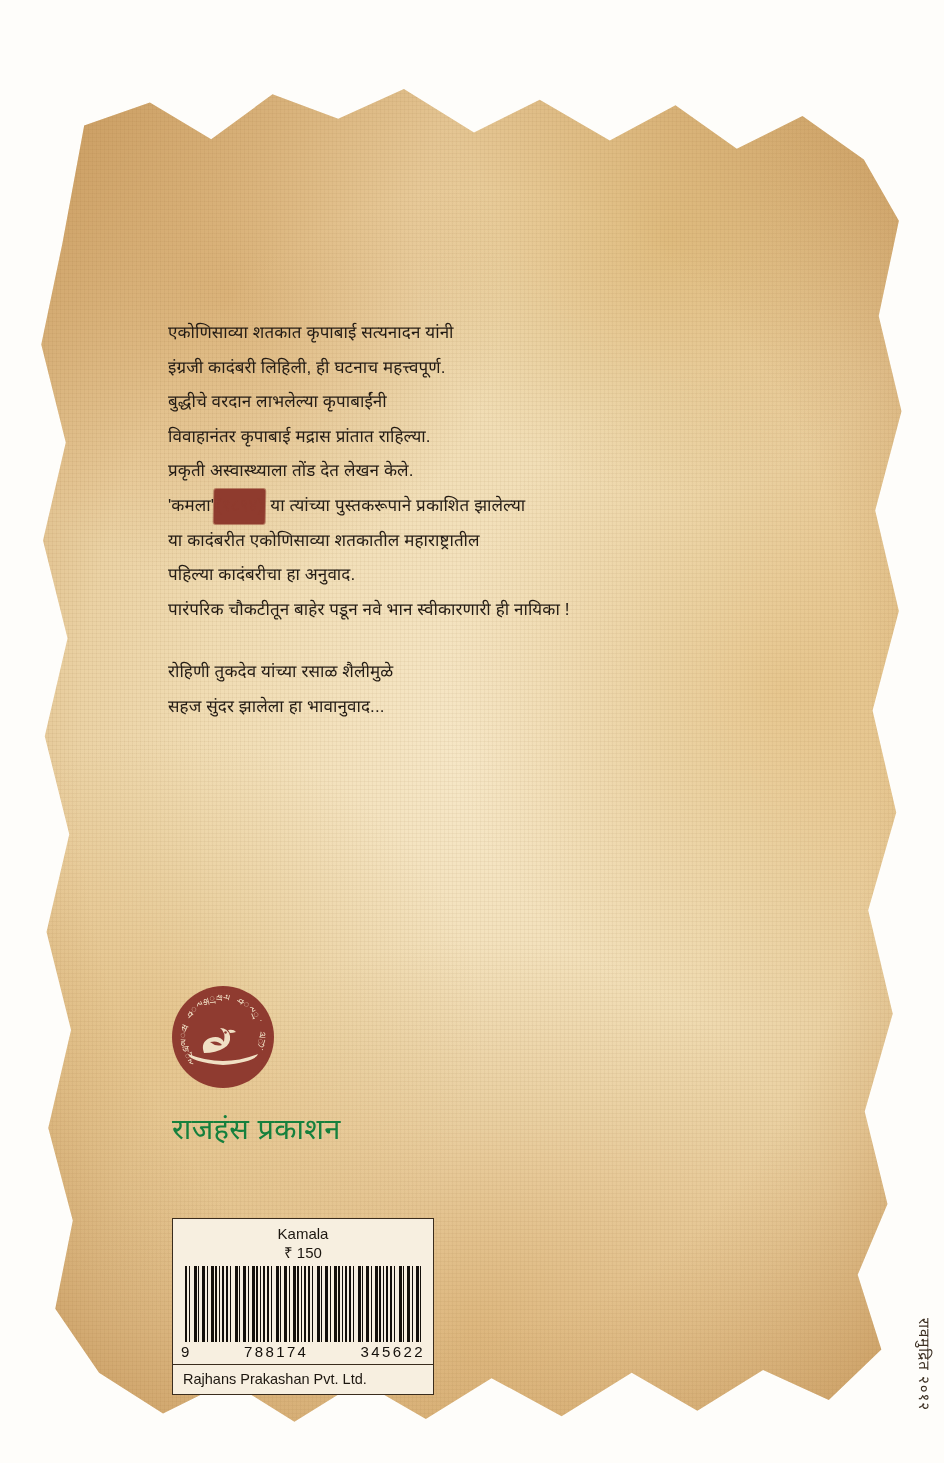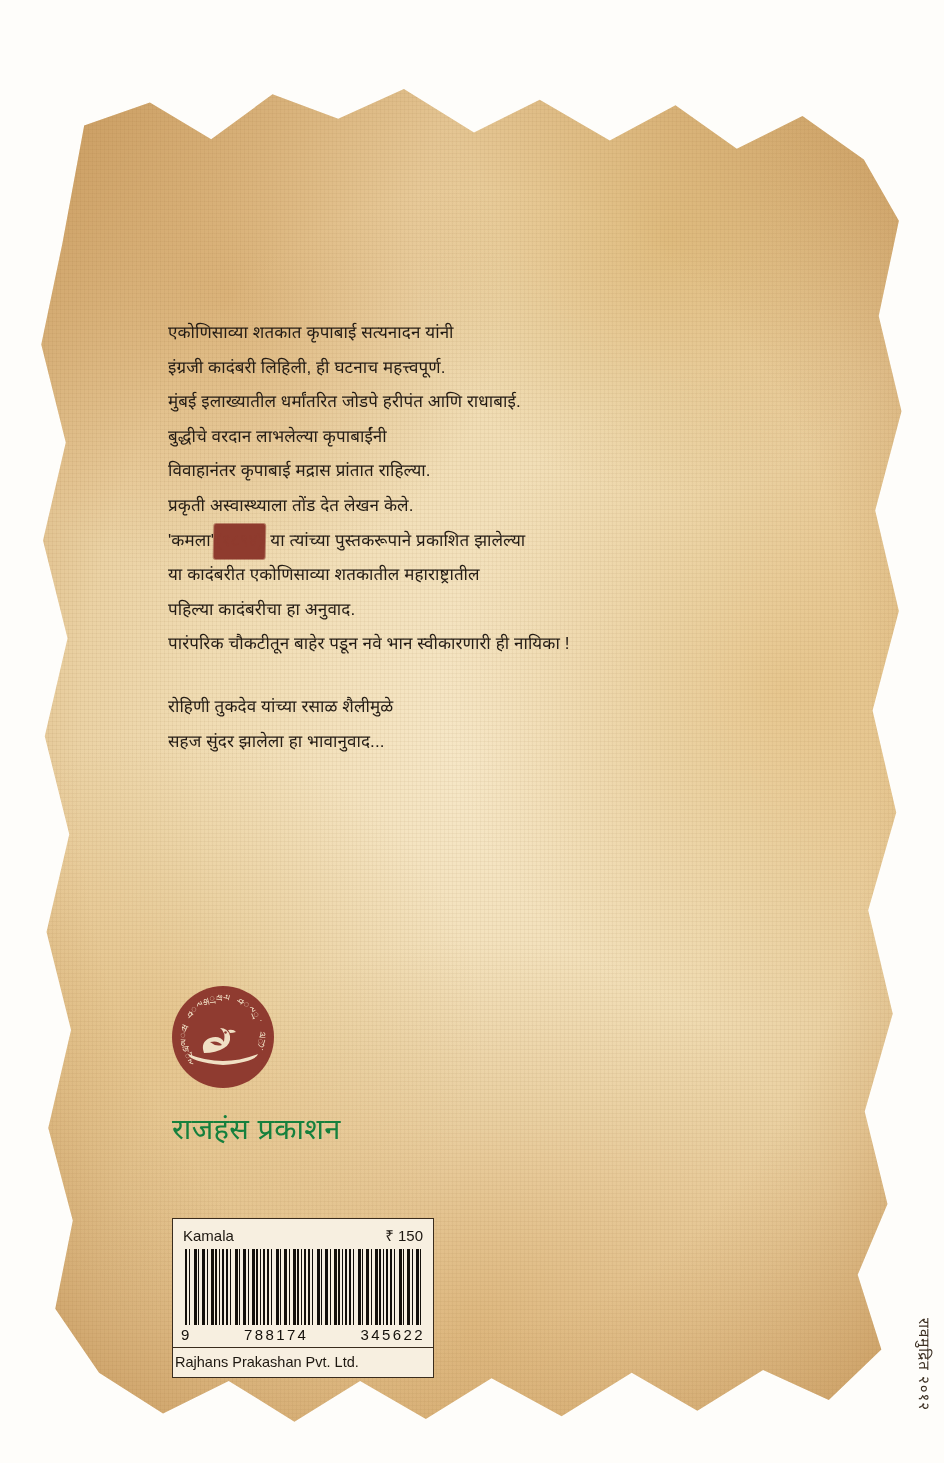--- a/index.html
+++ b/index.html
@@ -148,20 +148,21 @@
     box-sizing: border-box;
     font-family: "Liberation Sans", sans-serif;
   }
   .bc-top {
     display: flex;
     justify-content: space-between;
     align-items: center;
     padding: 6px 10px 4px 10px;
     font-size: 15px;
     color: #1d1710;
+    flex-direction: column;
   }
   .bc-bars {
     position: relative;
     height: 76px;
     margin: 0 12px;
   }
   .bc-bars .bars {
     position: absolute;
     inset: 0;
     background-repeat: repeat-x;
@@ -183,21 +184,21 @@
     display: flex;
     justify-content: space-between;
     padding: 1px 8px 4px 8px;
     font-size: 15px;
     letter-spacing: 2.4px;
     color: #14100b;
     font-family: "Liberation Sans", sans-serif;
   }
   .bc-foot {
     border-top: 1px solid #3a2c1d;
-    padding: 6px 10px 7px 2px;
+    padding: 6px 10px 7px 10px;
     font-size: 14.5px;
     color: #1d1710;
   }
 
   
   .side-credit {
     position: absolute;
     right: 10px;
     bottom: 52px;
     writing-mode: vertical-rl;
@@ -212,21 +213,20 @@
 <body>
 
 <div class="cover">
 
   <div class="paper" style="clip-path: polygon(5.5% 3.5%, 13% 1.8%, 20% 4.5%, 27% 1.2%, 34.5% 3%, 42% 0.8%, 50% 4%, 57.5% 1.6%, 65.5% 4.6%, 73% 2%, 80% 5.2%, 87.5% 2.8%, 94.5% 6%, 98.5% 10.5%, 96.2% 17.5%, 98.8% 24.5%, 95.8% 31.8%, 98.5% 39.2%, 95.5% 46.5%, 98.2% 54%, 95% 61.2%, 97.8% 68.8%, 94.6% 76%, 97.2% 82.8%, 93.8% 88%, 96.5% 93.5%, 90.5% 97.2%, 83% 95%, 75.5% 98%, 68% 95.2%, 60% 98.4%, 52% 95.6%, 44.5% 98.6%, 37% 95.8%, 29.5% 98.8%, 22% 95.8%, 14.5% 98.2%, 7.2% 95.2%, 2.2% 90.5%, 4.2% 84%, 1.4% 77.2%, 4% 70%, 1.2% 62.8%, 3.8% 55.6%, 1% 48.4%, 3.6% 41.2%, 0.8% 34%, 3.4% 26.8%, 0.6% 19.6%, 3% 12.2%); mask-image: none;"></div>
   <div class="paper-edge" style="clip-path: polygon(5.5% 3.5%, 13% 1.8%, 20% 4.5%, 27% 1.2%, 34.5% 3%, 42% 0.8%, 50% 4%, 57.5% 1.6%, 65.5% 4.6%, 73% 2%, 80% 5.2%, 87.5% 2.8%, 94.5% 6%, 98.5% 10.5%, 96.2% 17.5%, 98.8% 24.5%, 95.8% 31.8%, 98.5% 39.2%, 95.5% 46.5%, 98.2% 54%, 95% 61.2%, 97.8% 68.8%, 94.6% 76%, 97.2% 82.8%, 93.8% 88%, 96.5% 93.5%, 90.5% 97.2%, 83% 95%, 75.5% 98%, 68% 95.2%, 60% 98.4%, 52% 95.6%, 44.5% 98.6%, 37% 95.8%, 29.5% 98.8%, 22% 95.8%, 14.5% 98.2%, 7.2% 95.2%, 2.2% 90.5%, 4.2% 84%, 1.4% 77.2%, 4% 70%, 1.2% 62.8%, 3.8% 55.6%, 1% 48.4%, 3.6% 41.2%, 0.8% 34%, 3.4% 26.8%, 0.6% 19.6%, 3% 12.2%); mask-image: none;"></div>
 
   <div class="blurb">
     <div class="ln">एकोणिसाव्या शतकात कृपाबाई सत्यनादन यांनी</div>
     <div class="ln">इंग्रजी कादंबरी लिहिली, ही घटनाच महत्त्वपूर्ण.</div>
-    <div class="ln">मुंबई इलाख्यातील धर्मांतरित जोडपे हरीपंत आणि राधाबाई.</div>
     <div class="ln">बुद्धीचे वरदान लाभलेल्या कृपाबाईंनी</div>
     <div class="ln">विवाहानंतर कृपाबाई मद्रास प्रांतात राहिल्या.</div>
     <div class="ln">प्रकृती अस्वास्थ्याला तोंड देत लेखन केले.</div>
     <div class="ln">
       <span>'कमला'</span><span class="redact">(१८९४)</span> <span>या त्यांच्या पुस्तकरूपाने प्रकाशित झालेल्या</span>
     </div>
     <div class="ln">या कादंबरीत एकोणिसाव्या शतकातील महाराष्ट्रातील</div>
     <div class="ln">पहिल्या कादंबरीचा हा अनुवाद.</div>
     <div class="ln">पारंपरिक चौकटीतून बाहेर पडून नवे भान स्वीकारणारी ही नायिका !</div>
     <div class="gap"></div>

